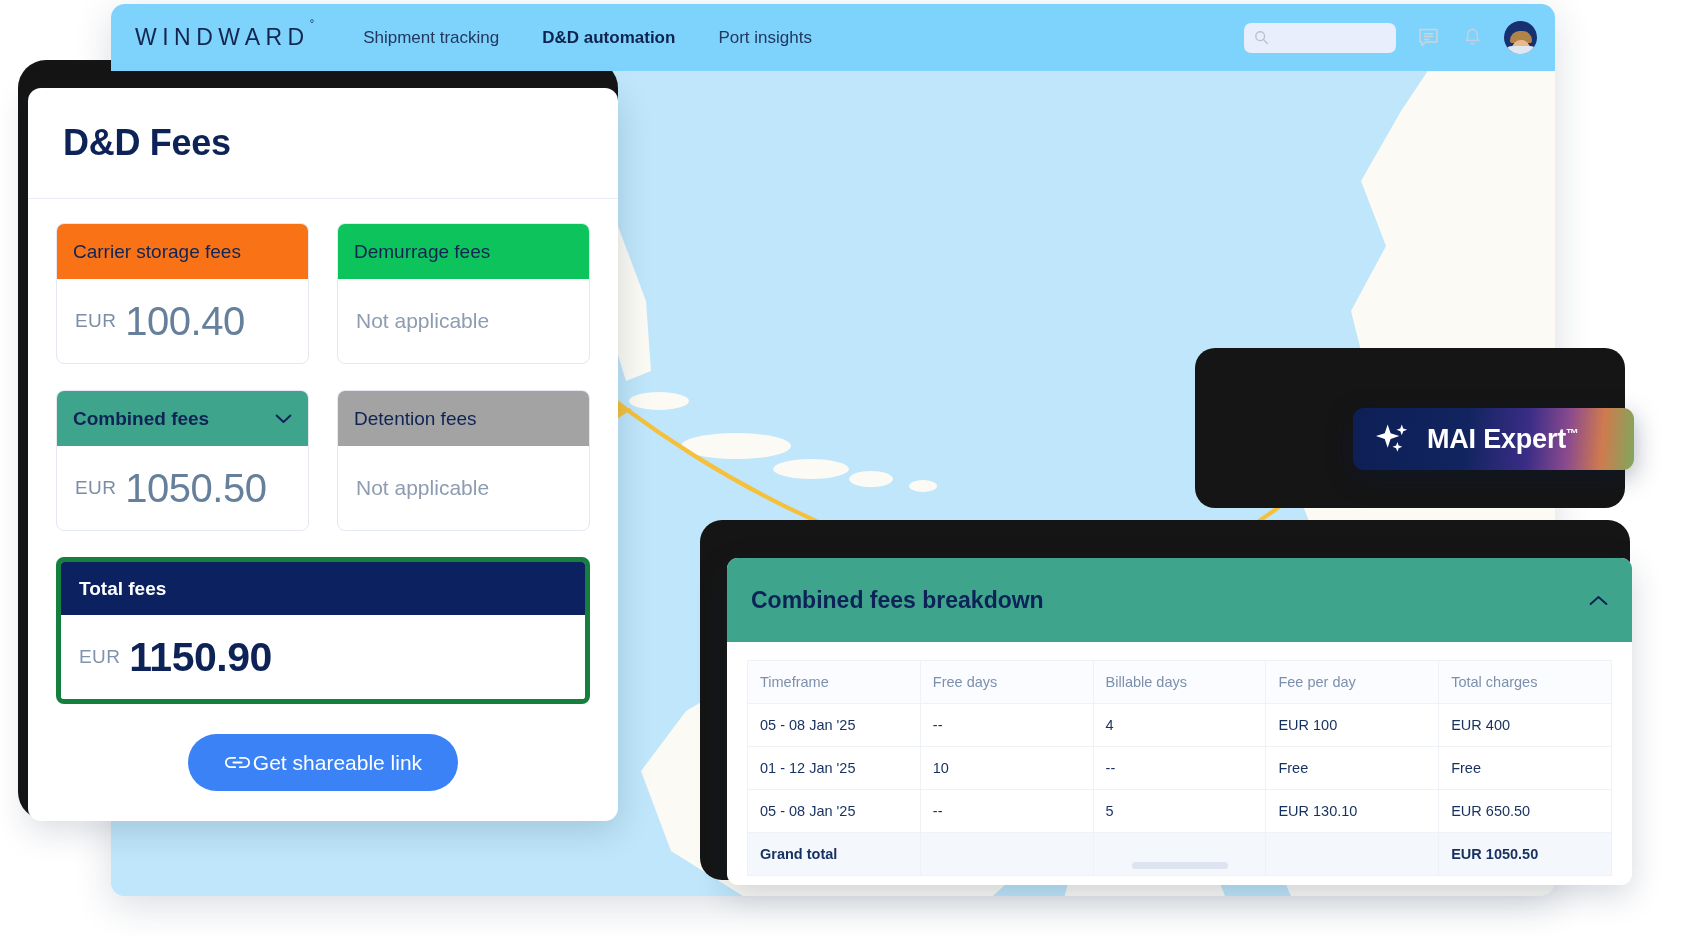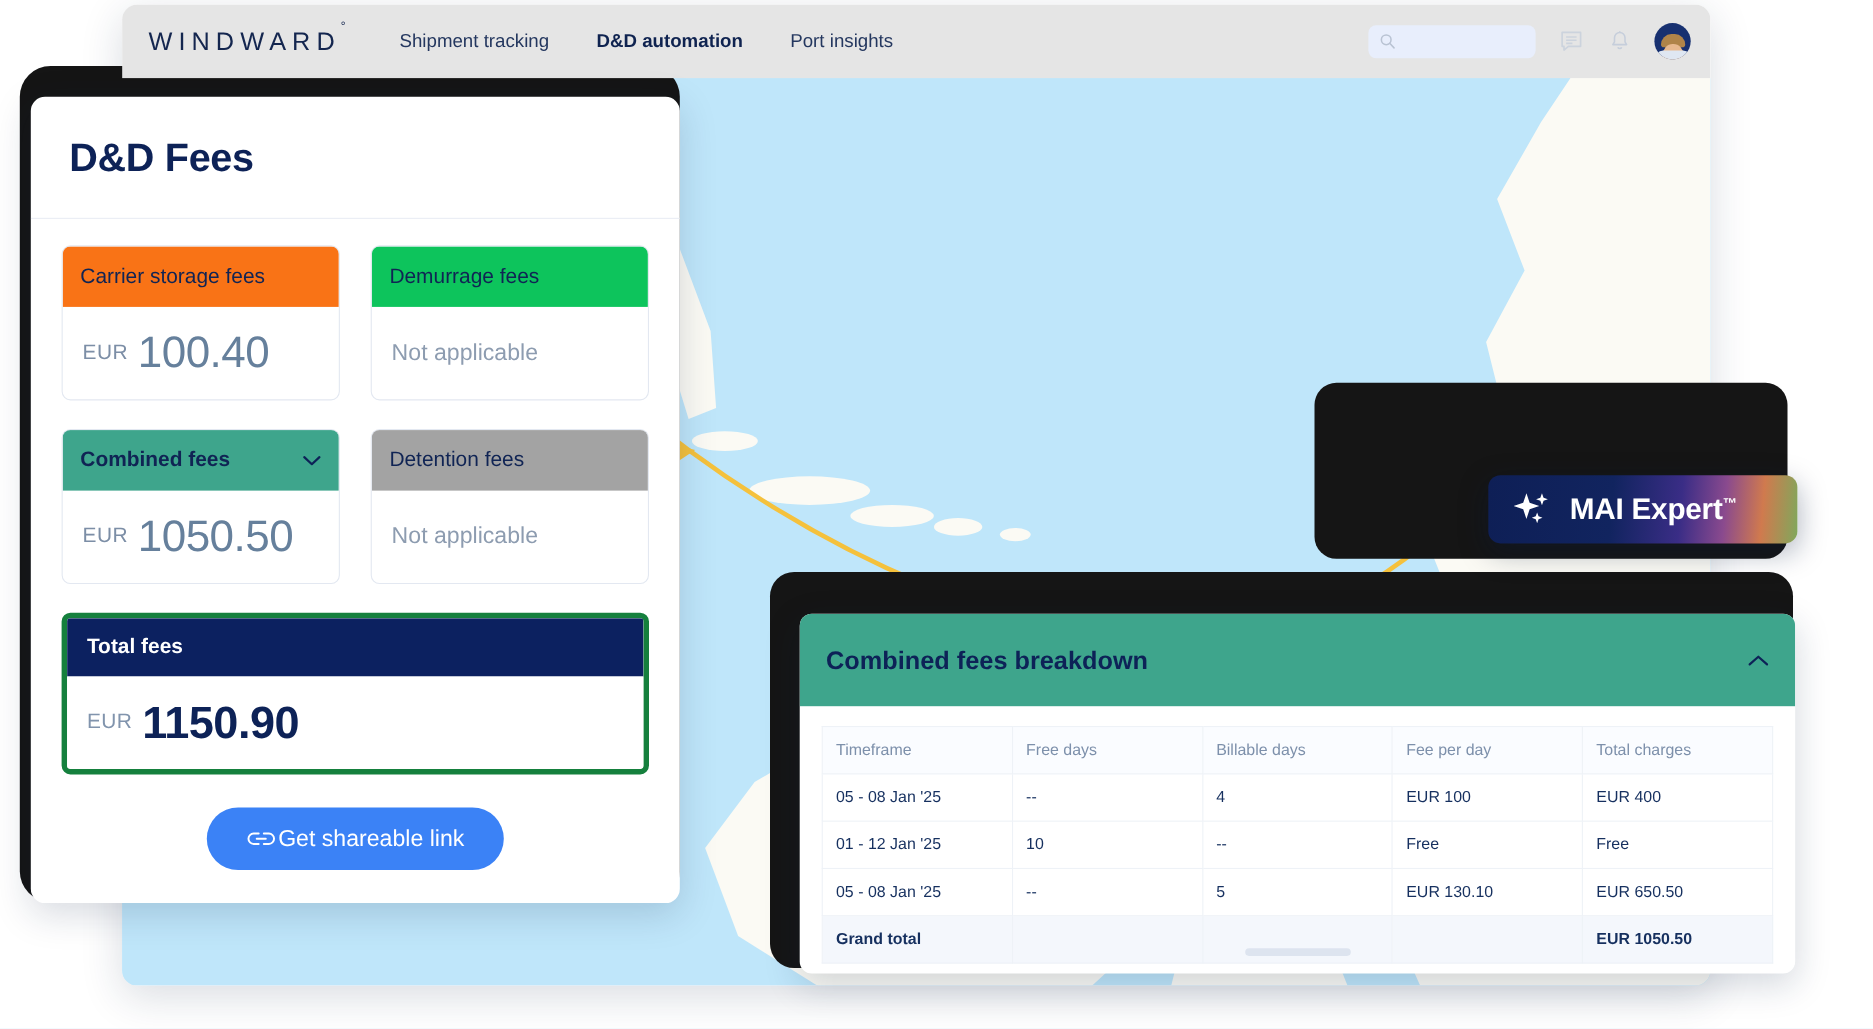--- a/index.html
+++ b/index.html
@@ -13,21 +13,21 @@
 
   
   .app-window{
     position:absolute; left:111px; top:4px; width:1444px; height:892px;
     background:#ffffff; border-radius:14px;
     box-shadow:0 10px 38px rgba(23,43,77,.16);
     overflow:hidden;
   }
   .app-header{
     position:absolute; left:0; top:0; width:100%; height:67px;
-    background:#e5e5e5; display:flex; align-items:center; z-index:6;
+    background:#7dd3fc; display:flex; align-items:center; z-index:6;
   }
   .logo{
     margin-left:24px; font-size:23px; letter-spacing:5.5px; color:#14264f;
     font-weight:400; position:relative; font-family:"Liberation Sans", sans-serif;
   }
   .logo sup{ font-size:11px; letter-spacing:0; top:-9px; position:relative; }
   .nav{ display:flex; align-items:center; gap:43px; margin-left:49px; }
   .nav-item{ font-size:17px; color:#24375f; cursor:pointer; white-space:nowrap; }
   .nav-item.active{ font-weight:bold; color:#0f2350; }
   .header-right{ margin-left:auto; display:flex; align-items:center; gap:20px; padding-right:18px;}
@@ -109,21 +109,21 @@
   .share-wrap{ display:flex; justify-content:center; margin-top:30px; }
   .share-btn{
     display:flex; align-items:center; gap:2px;
     background:#3b82f6; color:#fff; border:none; cursor:pointer;
     height:57px; padding:0 36px; border-radius:29px;
     font-size:21px; font-family:"Liberation Sans", sans-serif;
   }
 
   
   .mai{
-    position:absolute; left:1353px; top:432px; width:281px; height:62px;
+    position:absolute; left:1353px; top:408px; width:281px; height:62px;
     border-radius:11px; z-index:25;
     background:linear-gradient(95deg,#0e1f56 0%,#11245f 40%,#3a2d86 62%,#8a4a8e 76%,#d07a4e 88%,#7fa85c 100%);
     display:flex; align-items:center; padding-left:22px; gap:15px;
     box-shadow:0 8px 26px rgba(10,25,60,.35);
   }
   .mai .txt{ color:#fff; font-size:27px; font-weight:bold; letter-spacing:-.2px; }
   .mai .tm{ font-size:13px; vertical-align:super; font-weight:bold; }
 
   
   .breakdown{

